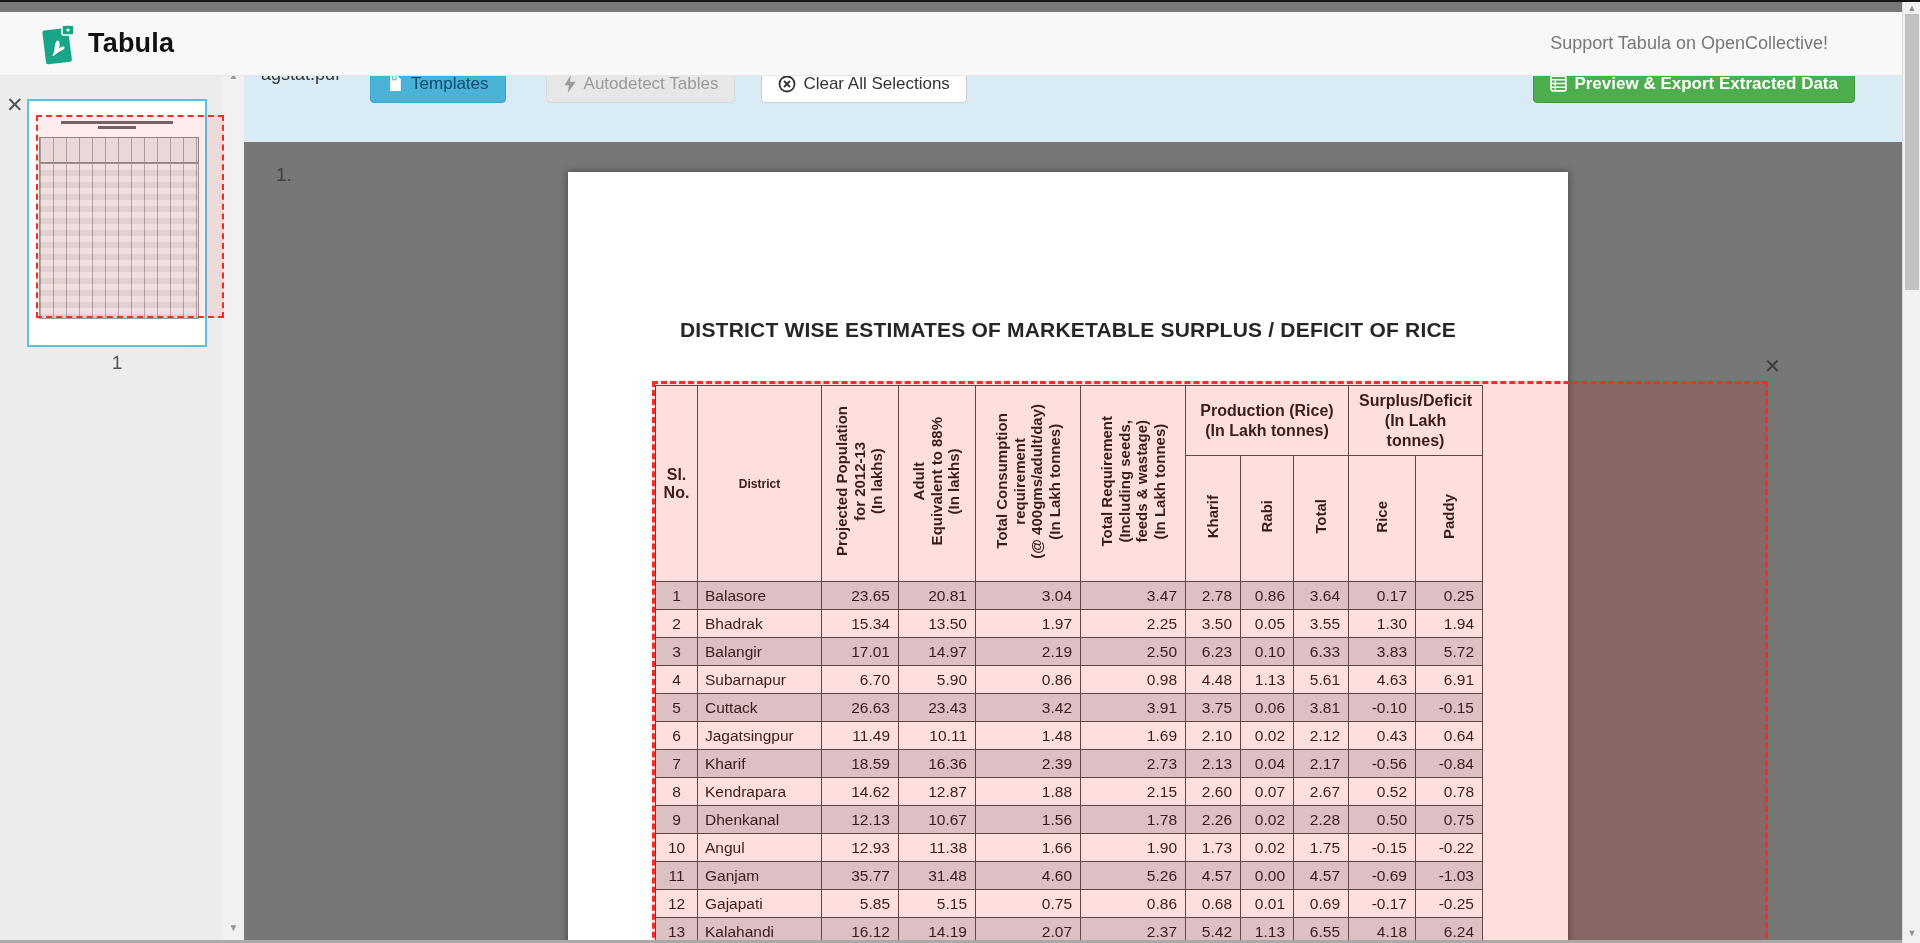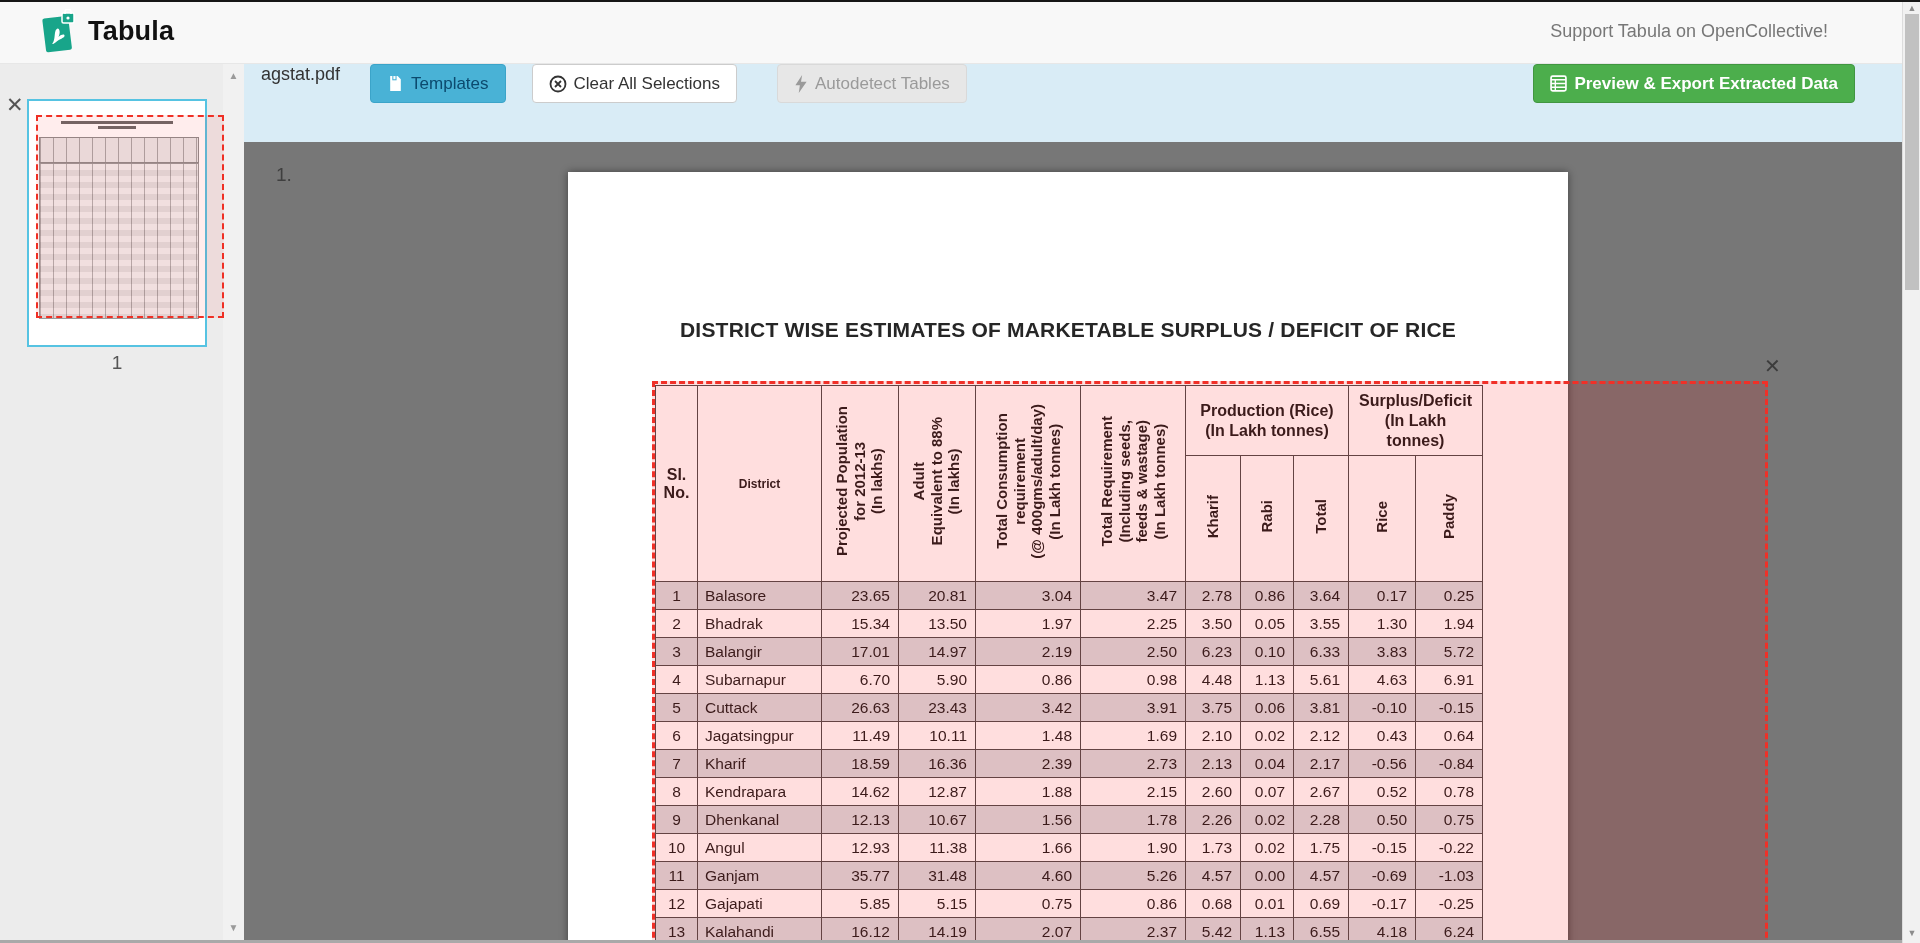--- a/index.html
+++ b/index.html
@@ -2,21 +2,21 @@
 <html><head>
 <meta charset="utf-8">
 <style>
   * { box-sizing: border-box; margin: 0; padding: 0; }
   html,body { width:1920px; height:943px; overflow:hidden;
     font-family:"Liberation Sans","DejaVu Sans",sans-serif; background:#777; }
   .app { position:relative; width:1920px; height:943px; }
 
   
   .topstrip { position:absolute; left:0; top:0; width:1920px; height:2px; background:#161616; z-index:40; }
-  .navbar { position:absolute; left:0; top:0; width:1902px; height:64px; background:#f8f8f8;
+  .navbar { position:absolute; left:0; top:12px; width:1902px; height:64px; background:#f8f8f8;
     border-bottom:1px solid #e7e7e7; display:flex; align-items:center; z-index:10; }
   .logo { margin-left:38px; width:40px; height:46px; flex:0 0 auto; }
   .brand { font-size:27px; font-weight:bold; color:#111; margin-left:10px; letter-spacing:0.2px; }
   .navitems { display:flex; align-items:center; margin-left:14px; }
   .navitem { font-size:18px; color:#777; padding:0 17px; cursor:pointer; white-space:nowrap; }
   .support { margin-left:auto; margin-right:74px; font-size:18px; color:#777; cursor:pointer; }
 
   .toolbar { position:absolute; left:244px; top:64px; width:1658px; height:78px; background:#d9ecf6;
     display:flex; align-items:flex-start; padding-left:17px; z-index:9; }
   .filename { font-size:18px; color:#333; margin-right:30px; }
@@ -124,33 +124,33 @@
 
     <div class="btn btn-info">
       <svg width="17" height="17" viewBox="0 0 16 16">
         <path d="M3 1 h7 l3 3 v11 h-10 z" fill="#ffffff"></path>
         <rect x="5" y="1" width="4" height="4" fill="#49b2d6"></rect>
         <rect x="6" y="1" width="2" height="3" fill="#ffffff"></rect>
       </svg>
       <span>Templates</span>
     </div>
 
+    <div class="btn btn-disabled">
+      <svg width="14" height="18" viewBox="0 0 12 16">
+        <path d="M7 0 L1 9 H5 L4 16 L11 6 H6 Z" fill="#9a9a9a"></path>
+      </svg>
+      <span>Autodetect Tables</span>
+    </div>
+
     <div class="btn btn-default">
       <svg width="18" height="18" viewBox="0 0 18 18">
         <circle cx="9" cy="9" r="7.5" fill="none" stroke="#333" stroke-width="1.8"></circle>
         <path d="M6 6 L12 12 M12 6 L6 12" stroke="#333" stroke-width="1.8"></path>
       </svg>
       <span>Clear All Selections</span>
-    </div>
-
-    <div class="btn btn-disabled">
-      <svg width="14" height="18" viewBox="0 0 12 16">
-        <path d="M7 0 L1 9 H5 L4 16 L11 6 H6 Z" fill="#9a9a9a"></path>
-      </svg>
-      <span>Autodetect Tables</span>
     </div>
 
     <div class="btn btn-success">
       <svg width="17" height="17" viewBox="0 0 16 16">
         <rect x="1" y="1" width="14" height="14" rx="1.5" fill="none" stroke="#ffffff" stroke-width="1.6"></rect>
         <path d="M1 4.5 H15 M5 4.5 V15 M1 8 H15 M1 11.5 H15" stroke="#ffffff" stroke-width="1.3"></path>
       </svg>
       <span>Preview &amp; Export Extracted Data</span>
     </div>
   </div>

